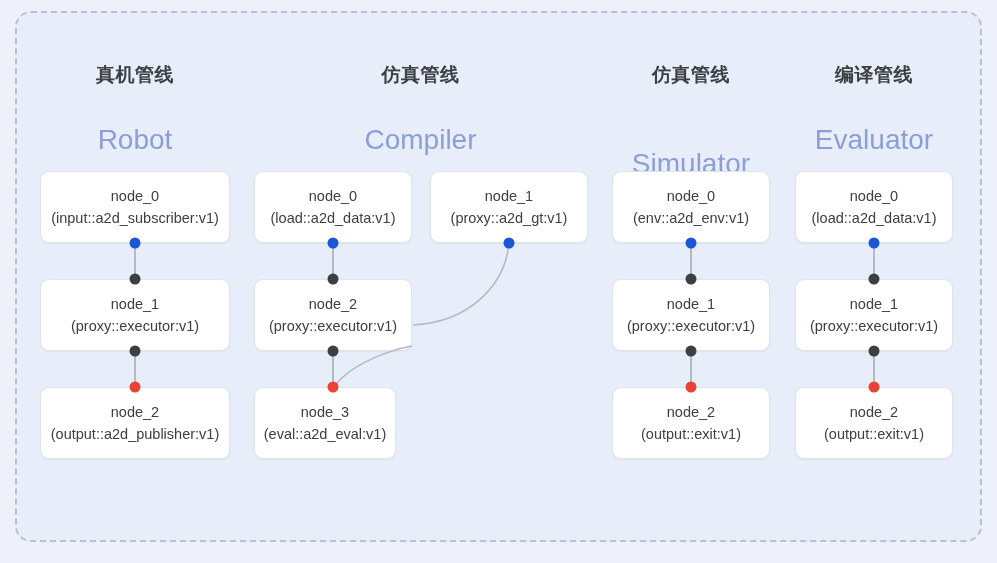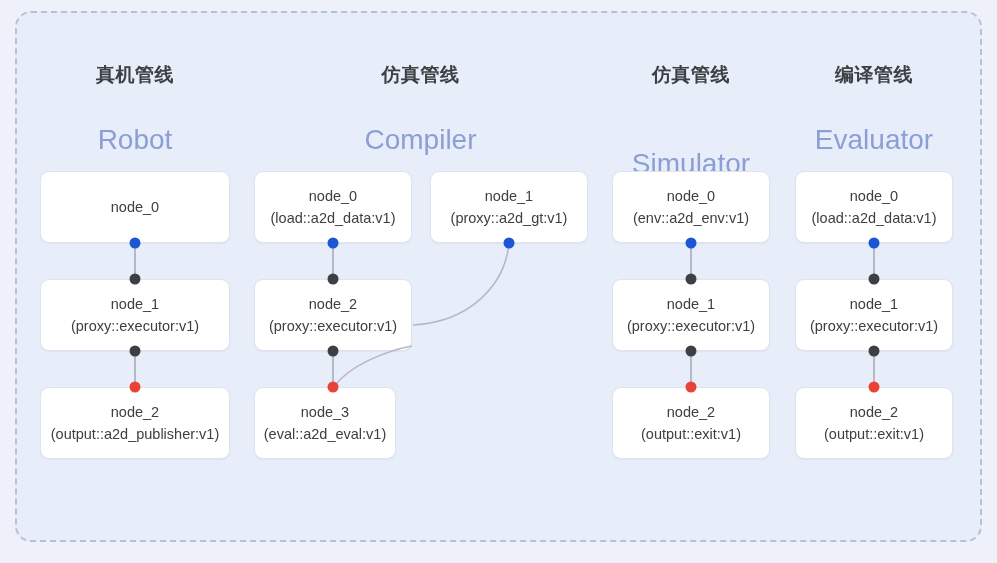--- a/index.html
+++ b/index.html
@@ -125,20 +125,21 @@
 
   <div id="columns">
 
     <div class="column" style="left:40px; width:190px;">
       <div class="col-title" style="top:62px;">真机管线</div>
       <div class="col-subtitle" style="top:124px;">Robot</div>
     </div>
 
     <div class="node-box" style="left:40px; top:171px; width:190px; height:72px;">
       <div class="node-name">node_0</div>
+      <div class="node-type">(input::a2d_subscriber:v1)</div>
     </div>
     <div class="node-box" style="left:40px; top:279px; width:190px; height:72px;">
       <div class="node-name">node_1</div>
       <div class="node-type">(proxy::executor:v1)</div>
     </div>
     <div class="node-box" style="left:40px; top:387px; width:190px; height:72px;">
       <div class="node-name">node_2</div>
       <div class="node-type">(output::a2d_publisher:v1)</div>
     </div>
     <div class="link" style="left:135px; top:243px; height:36px;"></div>

